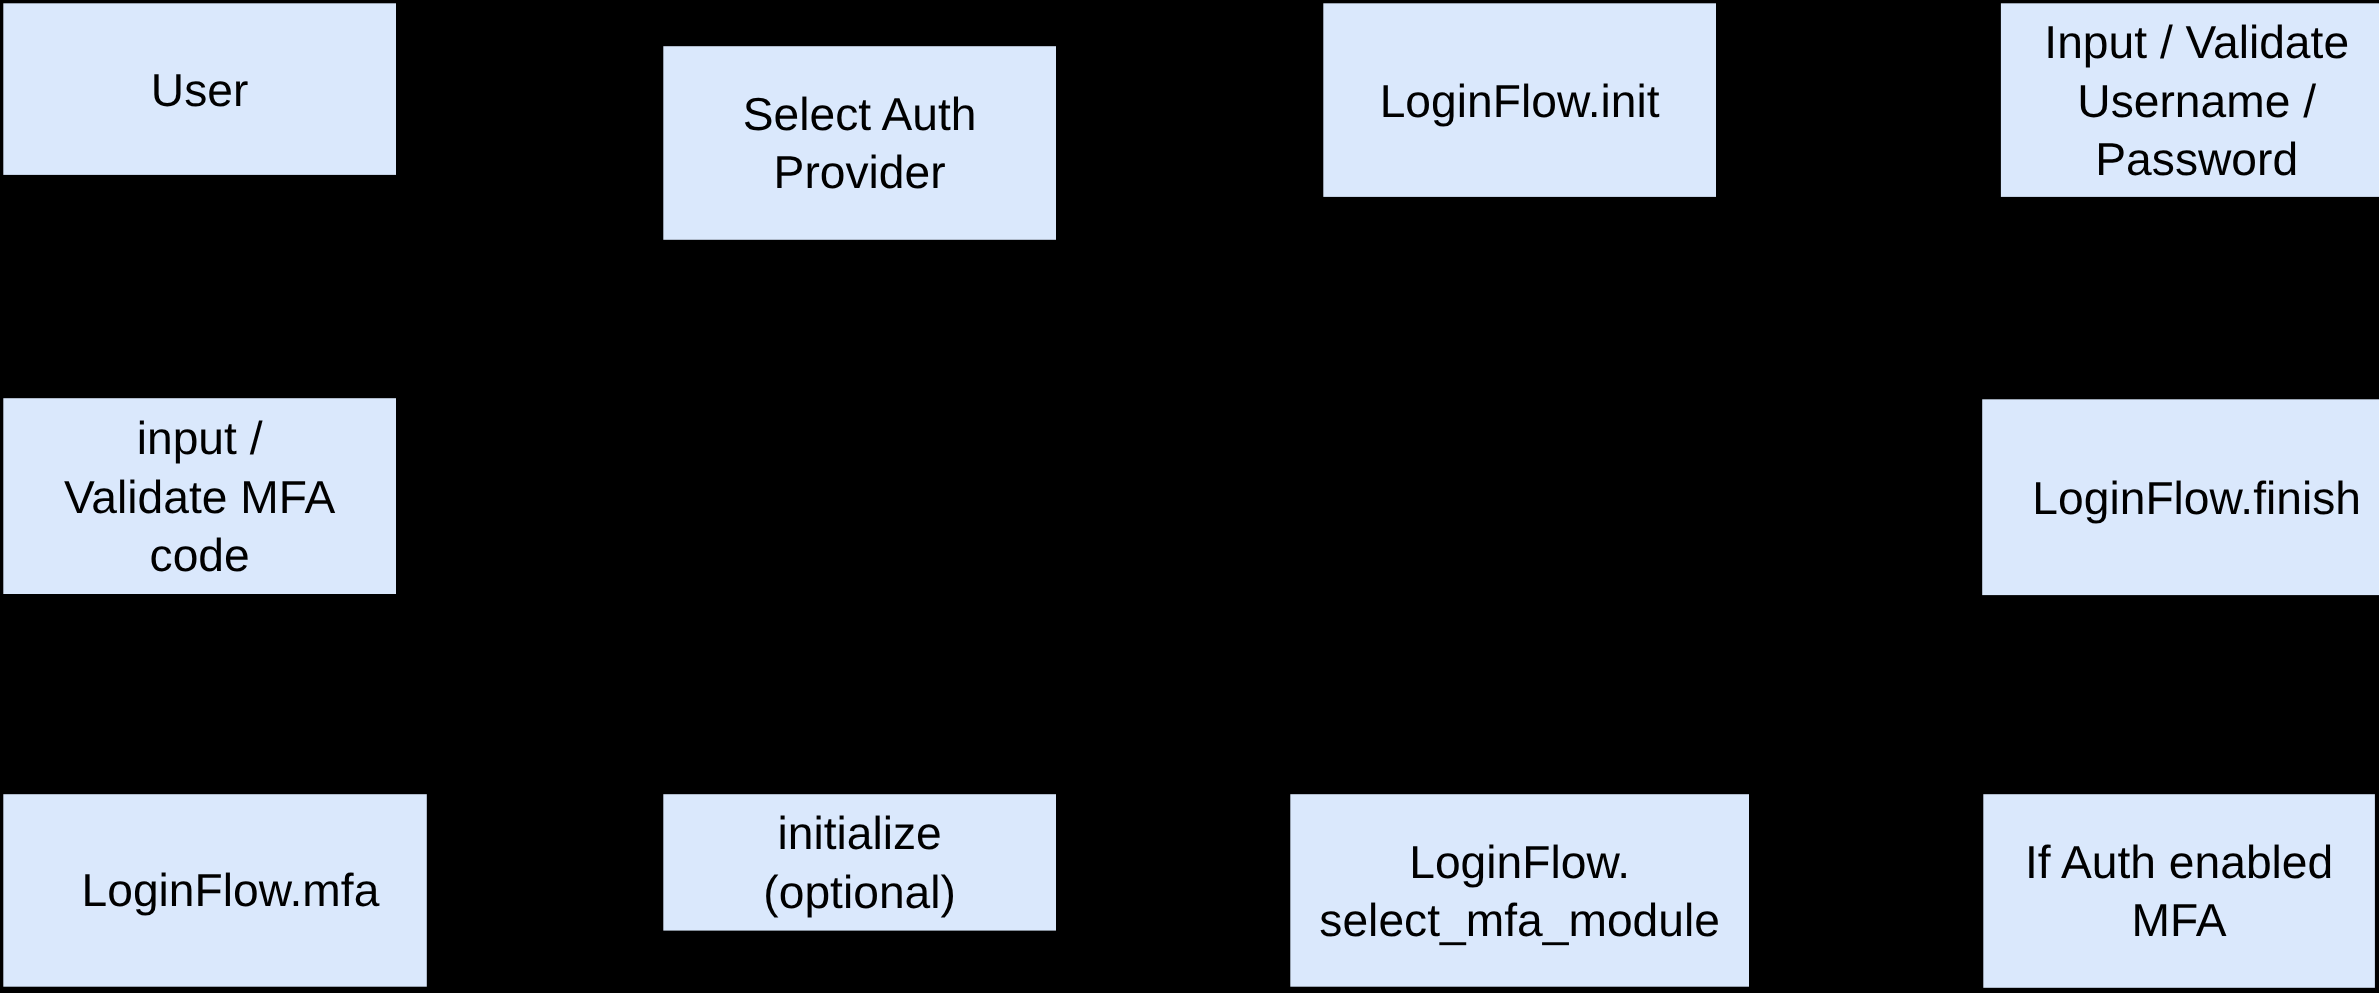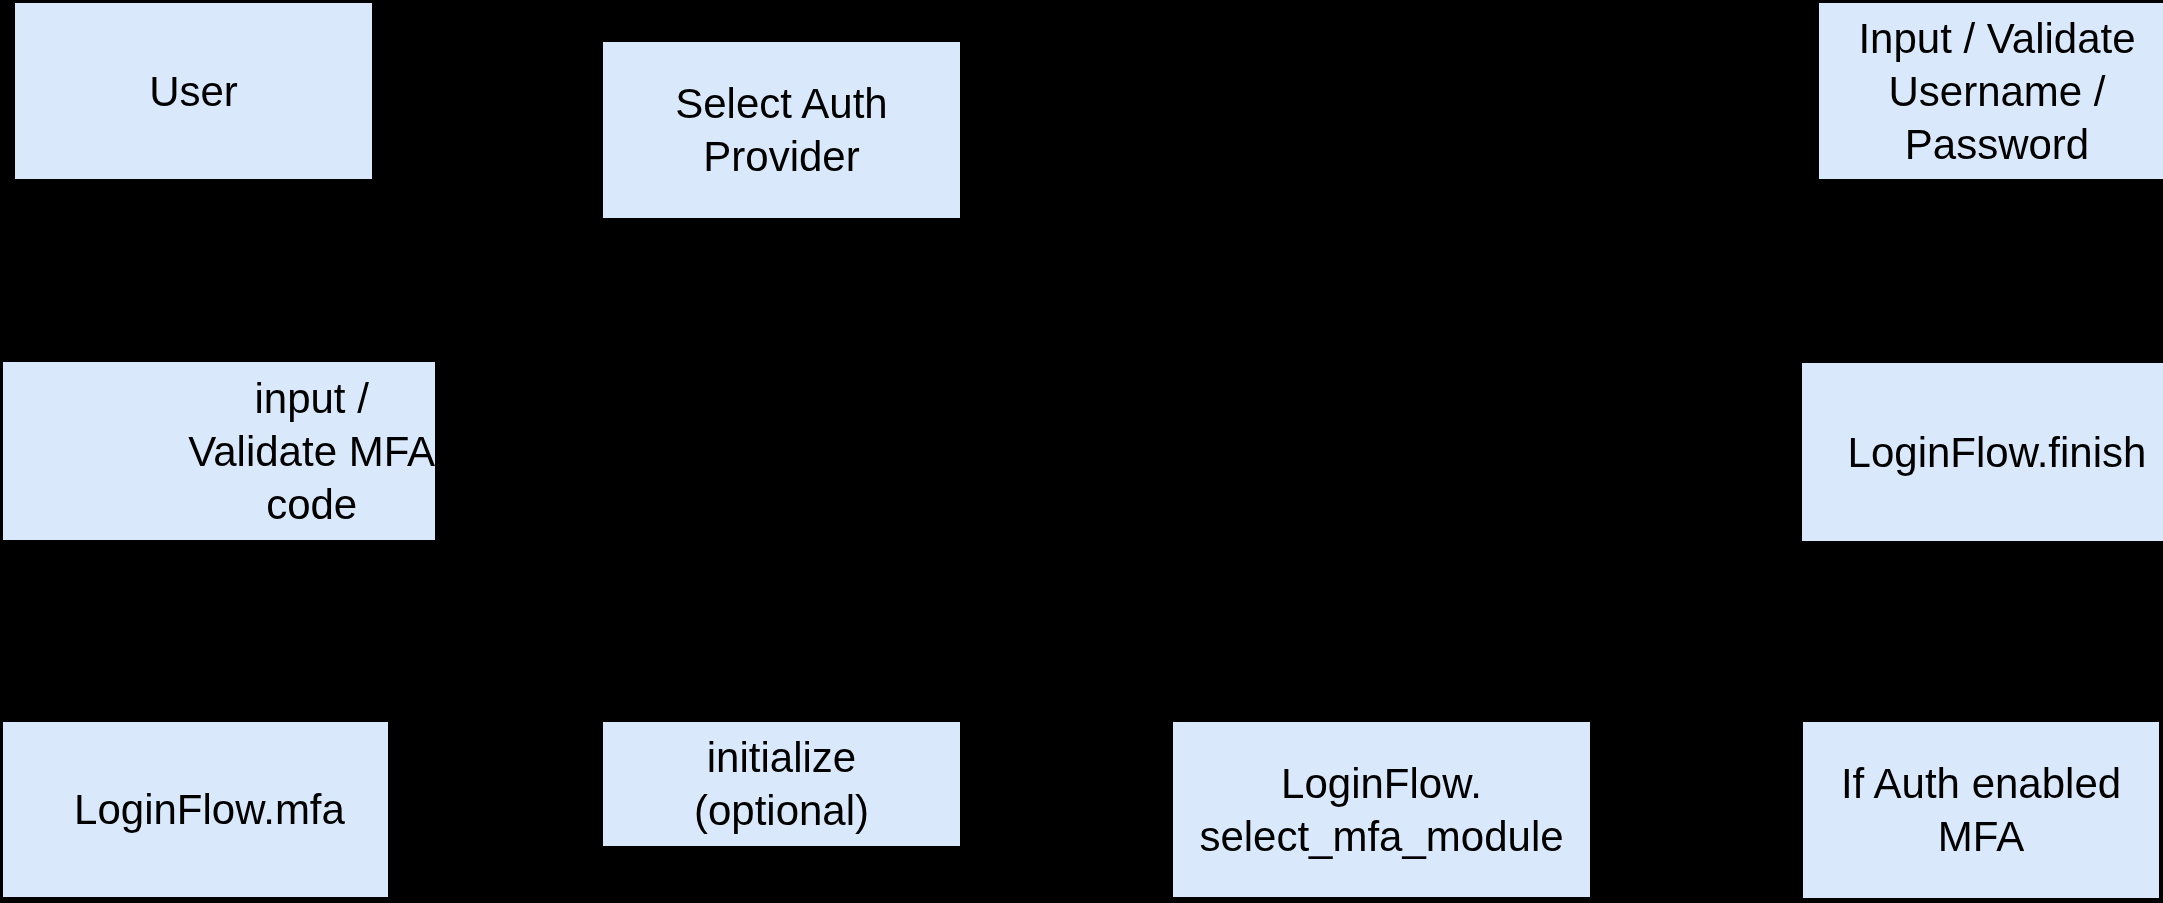--- a/index.html
+++ b/index.html
@@ -26,45 +26,48 @@
     align-items: center;
     justify-content: center;
     text-align: center;
     font-size: 42px;
     line-height: 53px;
   }
   .node .label {
     white-space: pre-line;
   }
   
-  .n-user                { left: 3px;    top: 3px;   width: 357px; height: 176px; margin-left: 12px; }
+  .n-user                { left: 3px;    top: 3px;   width: 357px; height: 156px; }
   .n-select-auth         { left: 603px;  top: 3px;   width: 357px; height: 176px; margin-top: 39px; }
   .n-init                { left: 1203px; top: 3px;   width: 357px; height: 176px; }
   .n-input-validate-up   { left: 1803px; top: 3px;   width: 356px; height: 176px; margin-left: 16px; }
-  .n-input-validate-mfa  { left: 3px;    top: 362px; width: 432px; height: 178px; justify-content: flex-end; }
+  .n-input-validate-mfa  { left: 3px;    top: 362px; width: 357px; height: 178px; }
   .n-finish              { left: 1802px; top: 363px; width: 390px; height: 178px; }
   .n-mfa                 { left: 3px;    top: 722px; width: 357px; height: 175px; padding-left: 28px; }
   .n-initialize          { left: 603px;  top: 722px; width: 357px; height: 124px; }
   .n-select-mfa-module   { left: 1173px; top: 722px; width: 417px; height: 175px; }
   .n-if-user-enabled-mfa { left: 1803px; top: 722px; width: 356px; height: 176px; }
 </style>
 </head>
 <body>
 
 <div class="canvas">
 
   <div class="node n-user">
     <span class="label">User</span>
   </div>
 
   <div class="node n-select-auth">
     <span class="label">Select Auth
 Provider</span>
   </div>
 
+  <div class="node n-init">
+    <span class="label">LoginFlow.init</span>
+  </div>
 
   <div class="node n-input-validate-up">
     <span class="label">Input / Validate
 Username /
 Password</span>
   </div>
 
   <div class="node n-input-validate-mfa">
     <span class="label">input /
 Validate MFA

